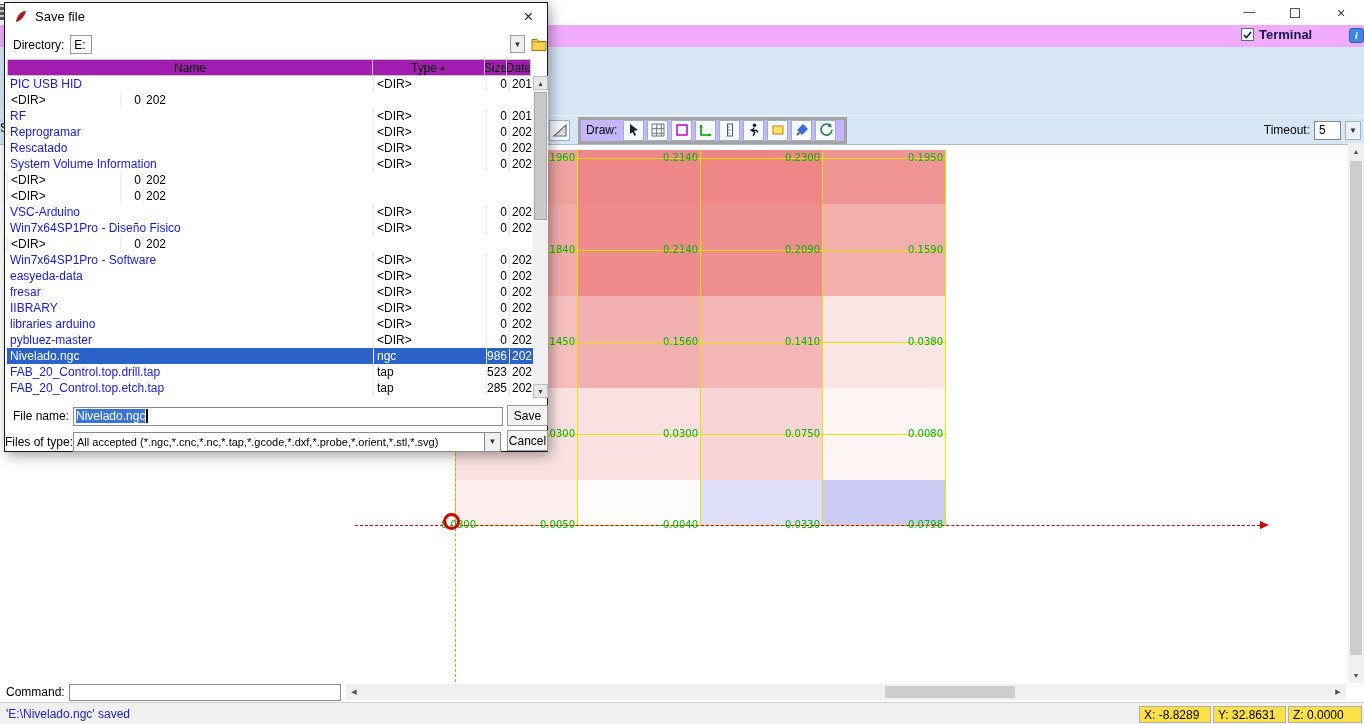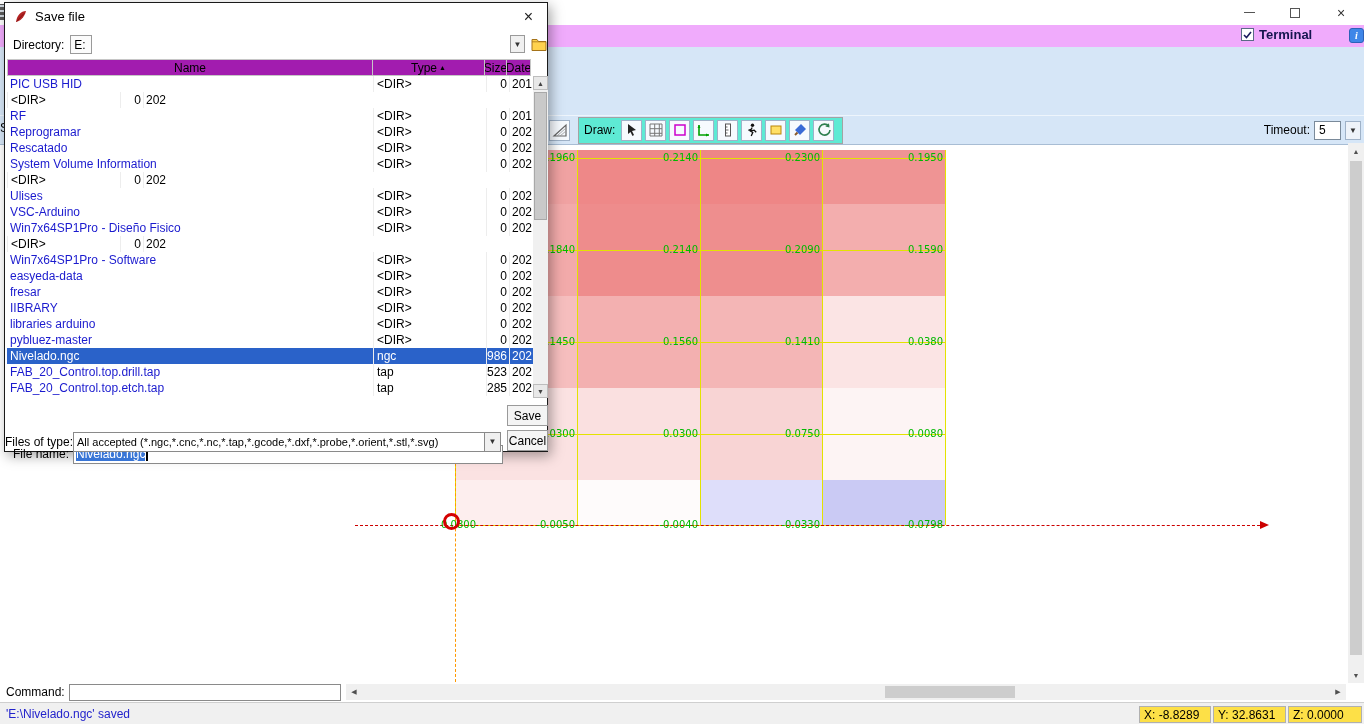--- a/index.html
+++ b/index.html
@@ -24,21 +24,21 @@
     display:flex; align-items:center; justify-content:center; }
 
   .ribbon-body { position:absolute; left:0; top:47px; width:1364px; height:68px; background:#d6e6f7; }
 
   .toolbar { position:absolute; left:0; top:115px; width:1364px; height:30px; background:#d6e6f7;
     border-top:1px solid #eef5fc; border-bottom:1px solid #a8bdd4; display:flex; align-items:center; }
   .edge-letter { position:absolute; left:0; top:121px; width:5px; height:16px; overflow:hidden; font-size:12px; color:#000; }
   .tool-btn { width:21px; height:21px; background:#f6fafe; border:1px solid #9fb2c8; display:flex;
     align-items:center; justify-content:center; margin-right:3px; flex:none; }
   .level-btn { margin-left:549px; }
-  .draw-group { display:flex; align-items:center; border:1px solid #a3a3a3; background:#5eead4;
+  .draw-group { display:flex; align-items:center; border:3px solid #a3a3a3; background:#c4b5fd;
     height:27px; padding:2px 5px; margin-left:5px; }
   .draw-label { font-size:12px; margin-right:6px; }
   .timeout-wrap { margin-left:auto; margin-right:3px; display:flex; align-items:center; gap:4px; }
   .timeout-entry { width:27px; height:19px; background:#fff; border:1px solid #7a8a9a; font-size:12px;
     padding-left:4px; display:flex; align-items:center; }
   .drop-btn { width:16px; height:19px; background:#eef3f9; border:1px solid #9fb2c8; font-size:8px;
     color:#333; display:flex; align-items:center; justify-content:center; }
 
   .left-panel { position:absolute; left:0; top:145px; width:355px; height:538px; background:#fff; }
   .canvas { position:absolute; left:355px; top:145px; width:993px; height:538px; background:#fff; overflow:hidden; }
@@ -104,21 +104,21 @@
   .frow .c-date { padding-left:2px; border-left:1px solid #ededed; }
   .frow.selected { background:#2a62c9; }
   .frow.selected .cell { color:#fff; }
 
   .dlg-scrollbar { position:absolute; left:528px; top:73px; width:15px; height:322px; background:#f0f0f0; }
   .dlg-sb-btn { position:absolute; left:0; width:15px; height:14px; background:#e8e8e8; border:1px solid #bdbdbd;
     font-size:7px; color:#444; display:flex; align-items:center; justify-content:center; }
   .dlg-sb-up { top:0; } .dlg-sb-down { bottom:0; }
   .dlg-thumb { position:absolute; left:1px; top:16px; width:13px; height:128px; background:#c9c9c9; border:1px solid #a8a8a8; }
 
-  .fname-row { position:absolute; left:0; top:401px; width:100%; height:24px; display:flex; align-items:center;margin-top:38px; }
+  .fname-row { position:absolute; left:0; top:401px; width:100%; height:24px; display:flex; align-items:center; }
   .lbl-r { display:inline-block; width:64px; text-align:right; white-space:nowrap; flex:none; }
   .fname-entry { margin-left:4px; width:430px; height:19px; border:1px solid #8a8a8a; background:#fff;
     display:flex; align-items:center; padding-left:2px; overflow:hidden; }
   .sel-text { background:#3875d6; color:#fff; white-space:nowrap; }
   .caret { width:2px; height:14px; background:#000; margin-left:1px; flex:none; }
   .dlg-btn { position:absolute; left:502px; width:41px; height:21px; background:#f4f4f4; border:1px solid #9a9a9a;
     font:12px "Liberation Sans",sans-serif; }
   .btn-save { top:402px; }
   .btn-cancel { top:427px; }
 
@@ -389,21 +389,20 @@
         <span class="cell c-type">&lt;DIR&gt;</span>
         <span class="cell c-size">0</span>
         <span class="cell c-date">202</span>
       </div>
       <div class="frow">
         <span class="cell c-type">&lt;DIR&gt;</span>
         <span class="cell c-size">0</span>
         <span class="cell c-date">202</span>
       </div>
       <div class="frow">
-        <span class="cell c-name">Ulises</span>
         <span class="cell c-type">&lt;DIR&gt;</span>
         <span class="cell c-size">0</span>
         <span class="cell c-date">202</span>
       </div>
       <div class="frow">
         <span class="cell c-name">VSC-Arduino</span>
         <span class="cell c-type">&lt;DIR&gt;</span>
         <span class="cell c-size">0</span>
         <span class="cell c-date">202</span>
       </div>

